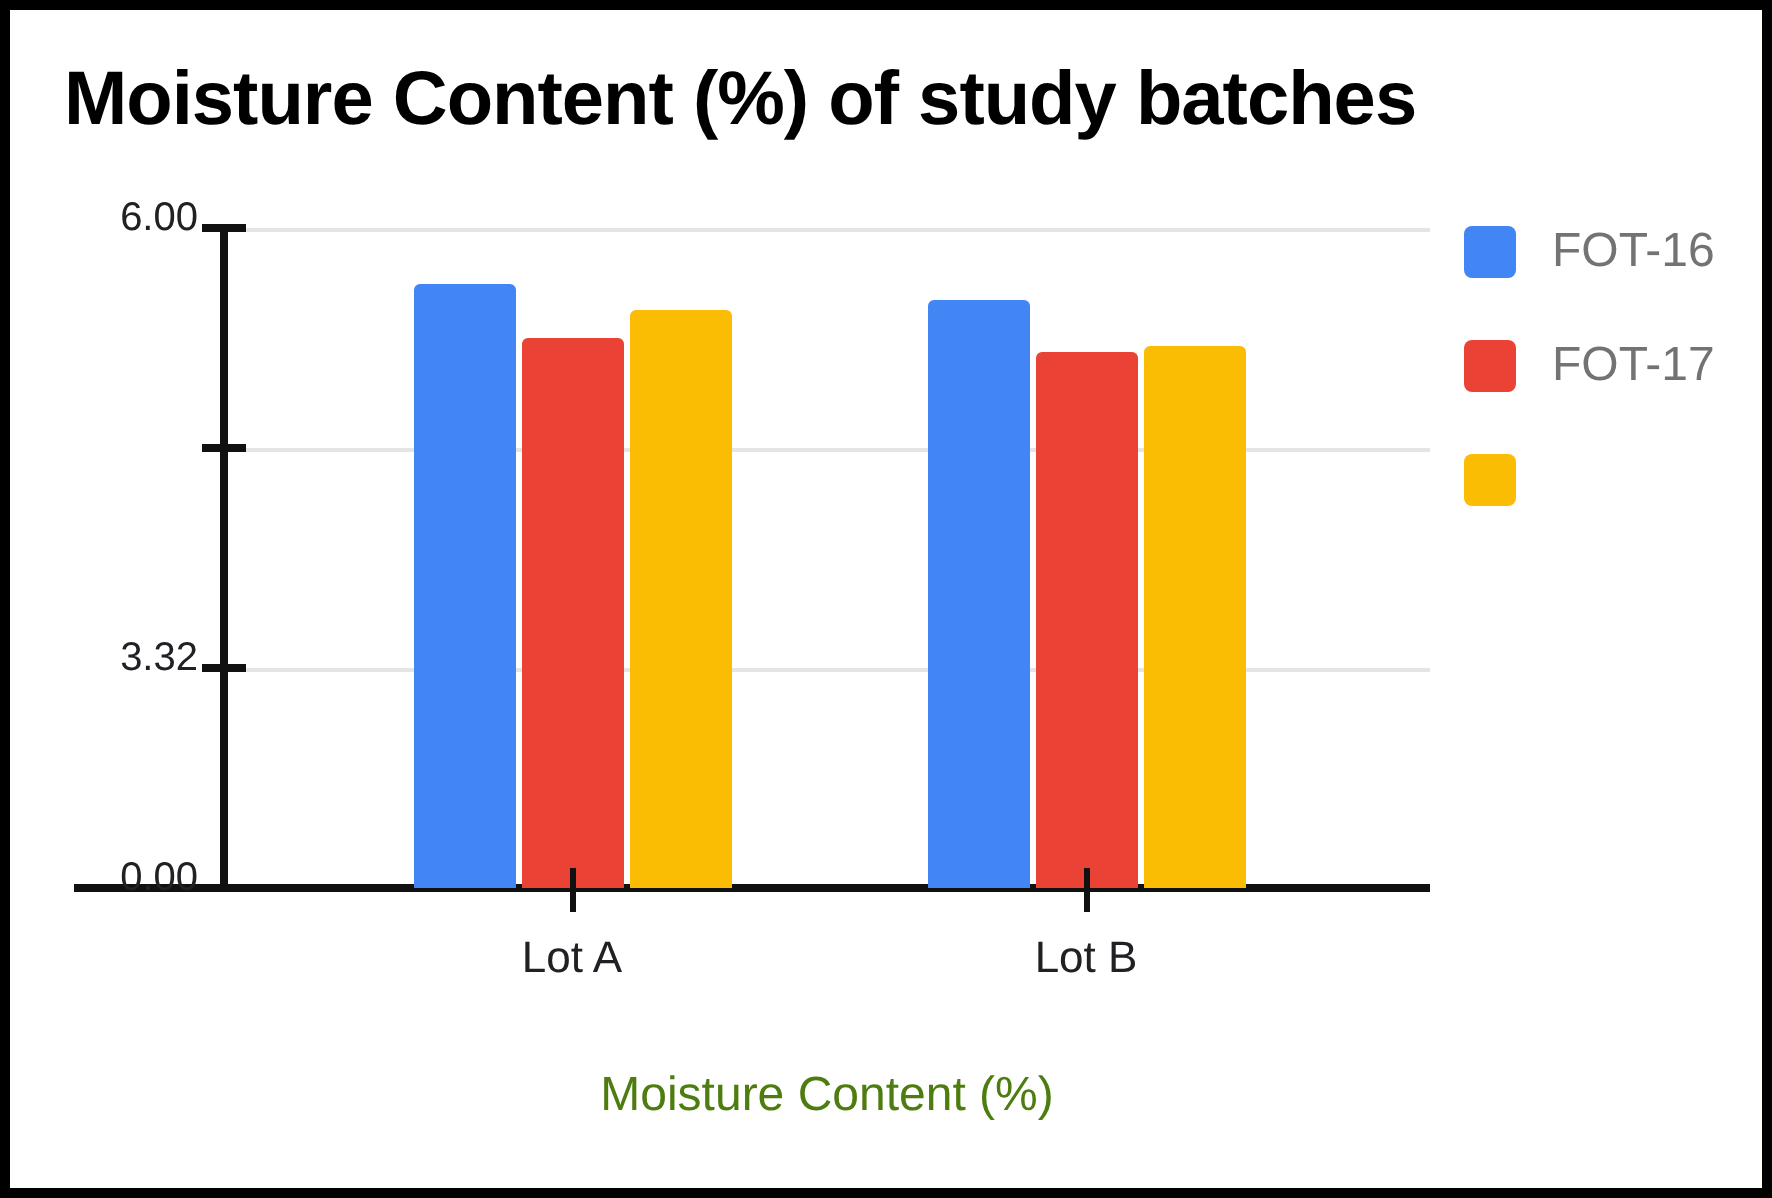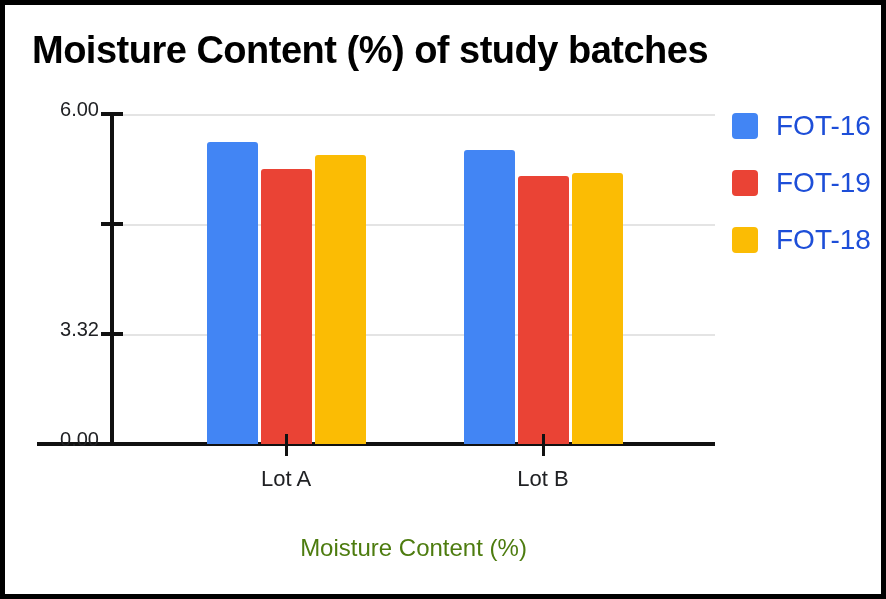--- a/index.html
+++ b/index.html
@@ -139,22 +139,22 @@
     height: 57px;
   }
   .legend-swatch {
     width: 26px;
     height: 26px;
     border-radius: 4px;
     flex: 0 0 auto;
   }
   .legend-label {
     margin-left: 18px;
-    font-size: 28px;
-    color: #1d4ed8;
+    font-size: 24px;
+    color: #737373;
     white-space: nowrap;
   }
 </style>
 </head>
 <body>
 
 <div id="chart-frame">
   <div id="chart-inner">
 
     <div id="chart-title">Moisture Content (%) of study batches</div>
@@ -197,22 +197,21 @@
 
     <div id="x-axis-title">Moisture Content (%)</div>
 
     <div id="legend">
         <div class="legend-item">
           <div class="legend-swatch" style="background: rgb(66, 133, 244);"></div>
           <div class="legend-label">FOT-16</div>
         </div>
         <div class="legend-item">
           <div class="legend-swatch" style="background: rgb(234, 67, 53);"></div>
-          <div class="legend-label">FOT-19</div>
+          <div class="legend-label">FOT-17</div>
         </div>
         <div class="legend-item">
           <div class="legend-swatch" style="background: rgb(251, 188, 4);"></div>
-          <div class="legend-label">FOT-18</div>
         </div>
       </div>
 
   </div>
 </div>
 
 </body></html>

